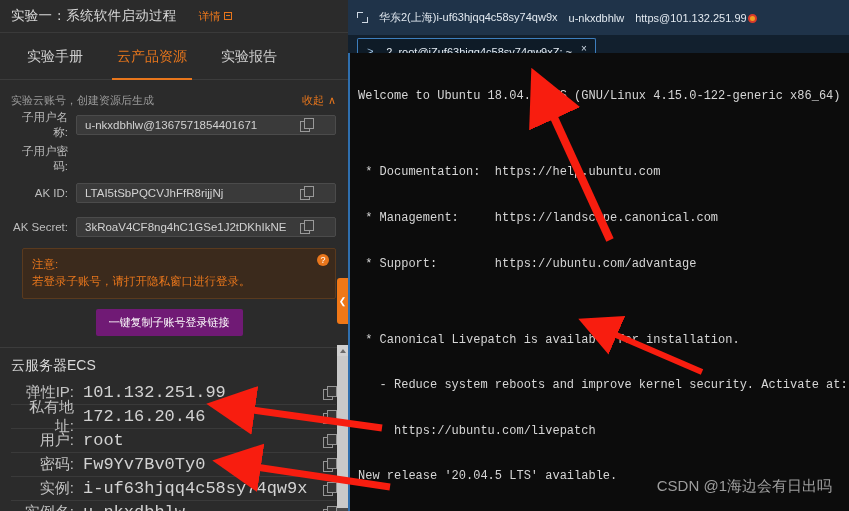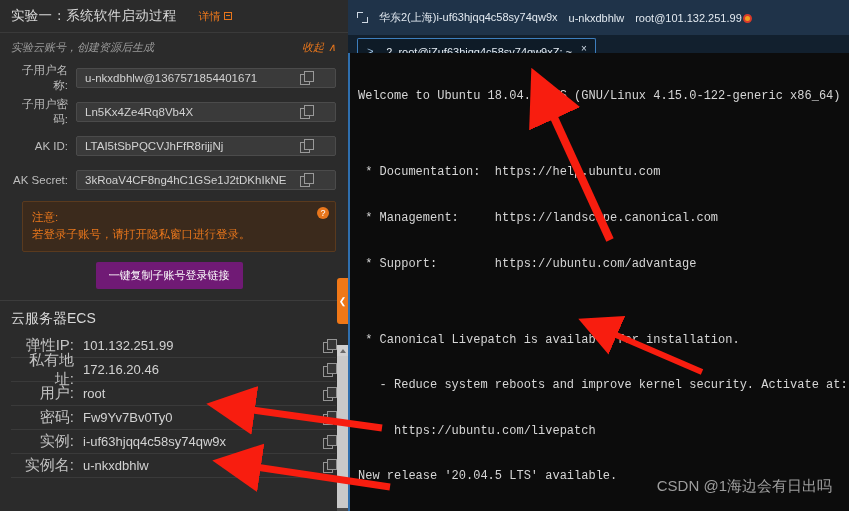--- a/index.html
+++ b/index.html
@@ -50,24 +50,23 @@
     padding: 0 17px; height: 47px; line-height: 47px;
     position: relative; cursor: pointer;
   }
   .tab.active { color: #e8761c; }
   .tab.active::after {
     content:""; position:absolute; left: 12px; right: 12px; bottom: 0;
     height: 2px; background: #e8761c;
   }
 
   .subhdr {
-    height: 28px; display: flex; align-items: center;
+    height: 28px; display: flex; align-items: flex-end;
     justify-content: space-between;
     padding: 0 12px 0 11px;
-    font-style: italic;
   }
   .subhdr-txt { color: #9a9a9a; font-size: 11px; }
   .collapse { color: #e8761c; font-size: 11px; display:flex; align-items:center; gap:4px; cursor: pointer;}
   .chev-up { font-size: 11px; line-height: 1; }
 
   .fields { padding: 2px 12px 0 11px; }
   .frow { display: flex; align-items: center; height: 29px; margin-bottom: 5px; }
   .flabel {
     width: 65px; text-align: right; color: #bdbdbd;
     font-size: 11.5px; padding-right: 8px; flex: 0 0 65px;
@@ -108,21 +107,21 @@
     font-size: 11px; padding: 6px 13px; border-radius: 2px;
     cursor: pointer; font-family: inherit;
   }
 
   .divider { height:1px; background:#3c3c3c; margin: 11px 0 0 0; }
 
   .ecs-sec { padding: 9px 12px 0 11px; }
   .ecs-title { color: #d8d8d8; font-size: 14px; margin-bottom: 6px; }
   .erow { display: flex; align-items: center; height: 24px; border-bottom: 1px solid #3a3a3a; }
   .elabel { width: 72px; flex:0 0 72px; text-align: right; padding-right: 9px; color: #c2c2c2; font-size: 15px; }
-  .eval { flex: 1; color: #d2d2d2; font-size: 13px; white-space: nowrap; overflow: hidden; }
+  .eval { flex: 1; color: #d2d2d2; font-size: 17px; white-space: nowrap; overflow: hidden; font-family: Liberation Mono, monospace; }
 
   
   .side-handle {
     position: absolute; right: 0px; top: 278px;
     width: 11px; height: 46px;
     background: #f07818;
     border-radius: 3px 0 0 3px;
     display: flex; align-items: center; justify-content: center;
     color: #fff; font-size: 9px; cursor: pointer;
   }
@@ -215,43 +214,44 @@
   <div class="left-panel">
 
     <div class="exp-header">
       <span class="exp-title">实验一：系统软件启动过程</span>
       <span class="exp-detail">
         <span>详情</span>
         <span class="detail-ic"></span>
       </span>
     </div>
 
+    <div class="tabbar">
+      <div class="tab">实验手册</div>
+      <div class="tab active">云产品资源</div>
+      <div class="tab">实验报告</div>
+    </div>
 
     <div class="subhdr">
       <span class="subhdr-txt">实验云账号，创建资源后生成</span>
       <span class="collapse">
         <span>收起</span>
         <span class="chev-up">∧</span>
       </span>
     </div>
 
     <div class="fields">
       <div class="frow">
         <span class="flabel">子用户名称:</span>
         <div class="finput">
           <span class="fval">u-nkxdbhlw@1367571854401671</span>
           <span class="copy-ic"></span>
         </div>
       </div>
       <div class="frow">
         <span class="flabel">子用户密码:</span>
-        <div class="finput">
-          <span class="fval">Ln5Kx4Ze4Rq8Vb4X</span>
-          <span class="copy-ic"></span>
-        </div>
       </div>
       <div class="frow">
         <span class="flabel">AK ID:</span>
         <div class="finput">
           <span class="fval">LTAI5tSbPQCVJhFfR8rijjNj</span>
           <span class="copy-ic"></span>
         </div>
       </div>
       <div class="frow">
         <span class="flabel">AK Secret:</span>
@@ -317,21 +317,21 @@
       <div class="lscroll-thumb"></div>
     </div>
   </div>
 
   <div class="term-panel">
 
     <div class="term-topbar">
       <span class="expand-ic"></span>
       <span class="topbar-seg">华东2(上海)i-uf63hjqq4c58sy74qw9x</span>
       <span class="topbar-seg">u-nkxdbhlw</span>
-      <span class="topbar-seg"><span>root@101.132.251.99</span><span class="status-dot"></span></span>
+      <span class="topbar-seg"><span>https@101.132.251.99</span><span class="status-dot"></span></span>
     </div>
 
     <div class="term-tabbar">
       <div class="term-tab">
         <span class="prompt-ic">&gt;_</span>
         <span>2. root@iZuf63hjqq4c58sy74qw9xZ: ~</span>
         <span class="tab-x">×</span>
       </div>
     </div>
 

